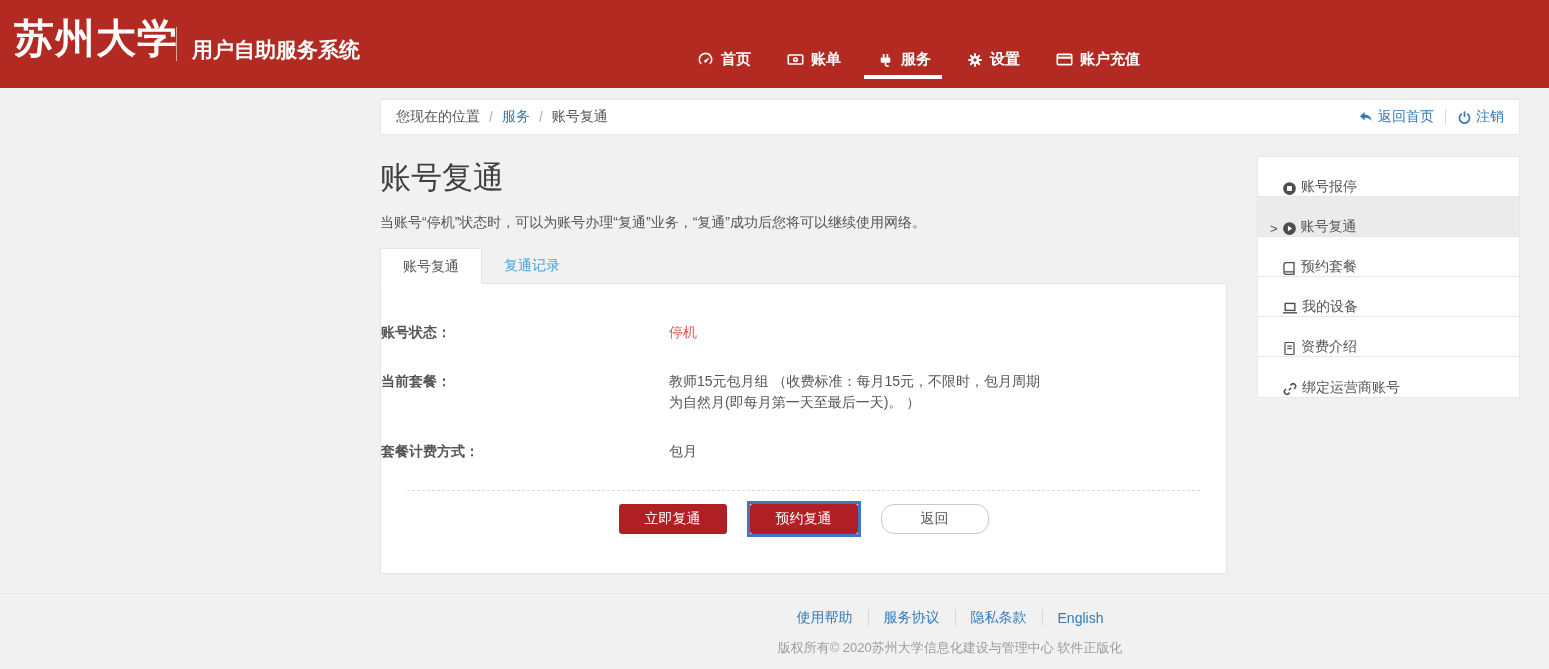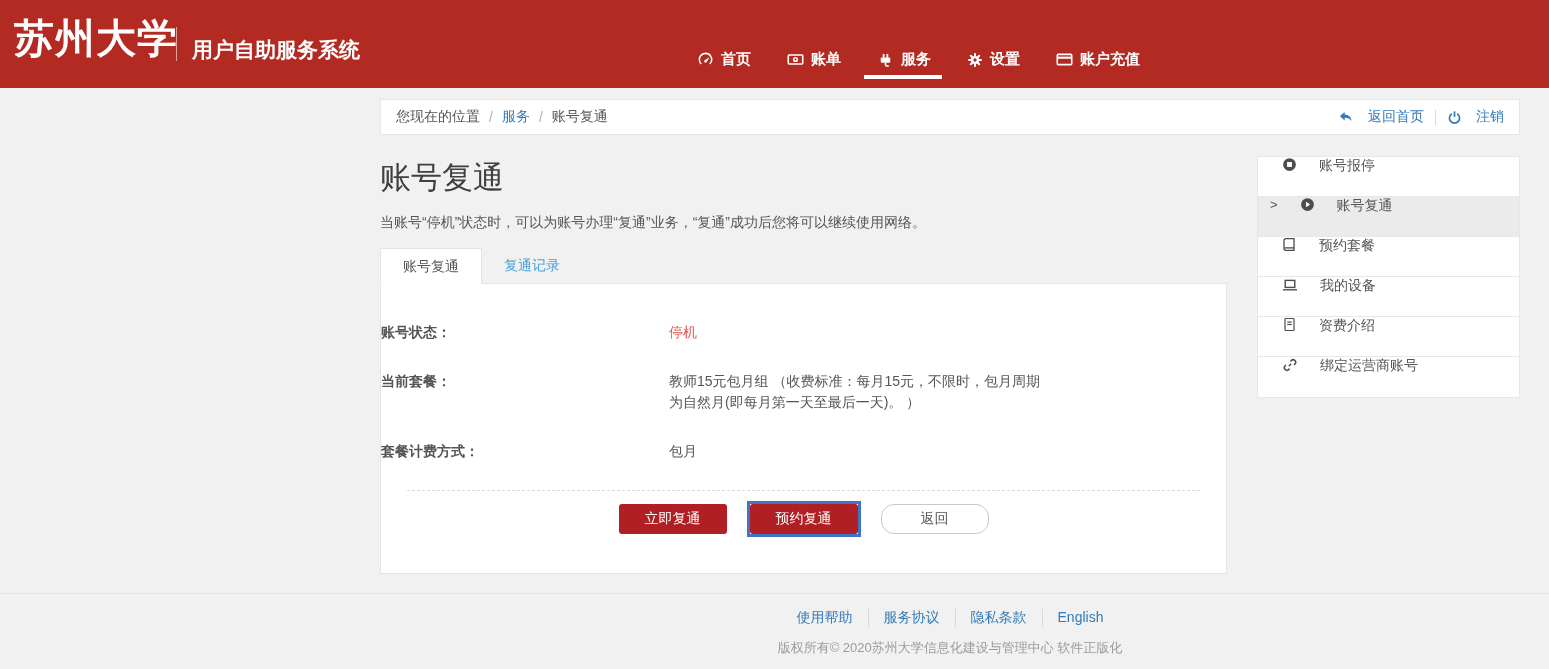--- a/index.html
+++ b/index.html
@@ -20,21 +20,21 @@
   .nav-item{position:relative;display:flex;align-items:center;gap:7px;color:#fff;font-size:15px;font-weight:bold;cursor:pointer;white-space:nowrap}
   .nav-item .icon{color:#fff}
   .nav-item.active::after{content:"";position:absolute;left:-13px;right:-11px;top:25px;height:4px;background:#fff}
 
   
   .topbar{position:absolute;left:380px;top:99px;width:1140px;height:36px;background:#fff;border:1px solid #e7e7e7;display:flex;align-items:center;padding:0 15px;font-size:14px}
   .breadcrumb{display:flex;align-items:center;gap:9px;color:#555}
   .crumb-sep{color:#b0b0b0}
   .crumb-link{color:#337ab7;cursor:pointer}
   .topbar-actions{margin-left:auto;display:flex;align-items:center;color:#337ab7}
-  .tb-action{display:flex;align-items:center;gap:14px;cursor:pointer}
+  .tb-action{display:flex;align-items:center;gap:4px;cursor:pointer}
   .tb-divider{width:1px;height:15px;background:#d9d9d9;margin:0 11px}
 
   
   .main{position:absolute;left:380px;top:158px;width:847px}
   .page-title{font-size:31px;font-weight:500;color:#404040;line-height:40px}
   .page-desc{margin-top:16px;font-size:14px;color:#555}
   .tabs{display:flex;margin-top:16px;position:relative;z-index:2;margin-bottom:-1px}
   .tab{height:36px;line-height:35px;padding:0 22px;font-size:14px;cursor:pointer;white-space:nowrap}
   .tab.active{background:#fff;border:1px solid #e4e4e4;border-bottom:1px solid #fff;color:#555}
   .tab.inactive{color:#4a9fd8}
@@ -46,30 +46,30 @@
   .status-stopped{color:#e0554f}
   .dashed-divider{border:none;border-top:1px dashed #dcdcdc;margin:20px 26px 0}
   .btn-row{display:flex;justify-content:center;align-items:center;gap:20px;margin-top:10px}
   .btn{width:108px;height:30px;font-size:14px;border-radius:3px;cursor:pointer;border:none;font-family:inherit}
   .btn-primary{background:#b01f24;color:#fff}
   .btn-default{background:#fff;border:1px solid #c9c9c9;color:#555;border-radius:13px}
   .highlight-box{border:3px solid #4472c4;line-height:0}
 
   
   .sidebar{position:absolute;left:1257px;top:156px;width:263px;background:#fff;border:1px solid #e7e7e7}
-  .side-item{height:40px;display:flex;align-items:flex-start;padding-left:24px;gap:22px;font-size:14px;color:#555;cursor:pointer;border-bottom:1px solid #e7e7e7;background:#fff}
+  .side-item{height:40px;display:flex;align-items:flex-end;padding-left:24px;gap:4px;font-size:14px;color:#555;cursor:pointer;border-bottom:1px solid #e7e7e7;background:#fff}
   .side-item:last-child{border-bottom:none}
   .side-item.active{background:#ebebeb;padding-left:12px}
   .side-item .icon{color:#4d4d4d}
   .side-marker{color:#555;font-size:13px}
 
   
   .footer{position:absolute;left:0;top:593px;width:100%;border-top:1px solid #e4e4e4}
   .footer-inner{margin-left:380px;width:1140px;text-align:center}
-  .footer-links{margin-top:15px;display:flex;justify-content:center;font-size:14px;color:#337ab7}
+  .footer-links{margin-top:15px;display:flex;justify-content:center;align-items:center;font-size:14px;color:#337ab7}
   .footer-link{padding:0 15px;cursor:pointer}
   .footer-link + .footer-link{border-left:1px solid #d8d8d8}
   .copyright{margin-top:12px;font-size:13px;color:#9b9b9b}
 </style>
 </head>
 <body>
 
 <div class="header">
   <div class="logo">苏州大学</div>
   <div class="logo-divider"></div>

